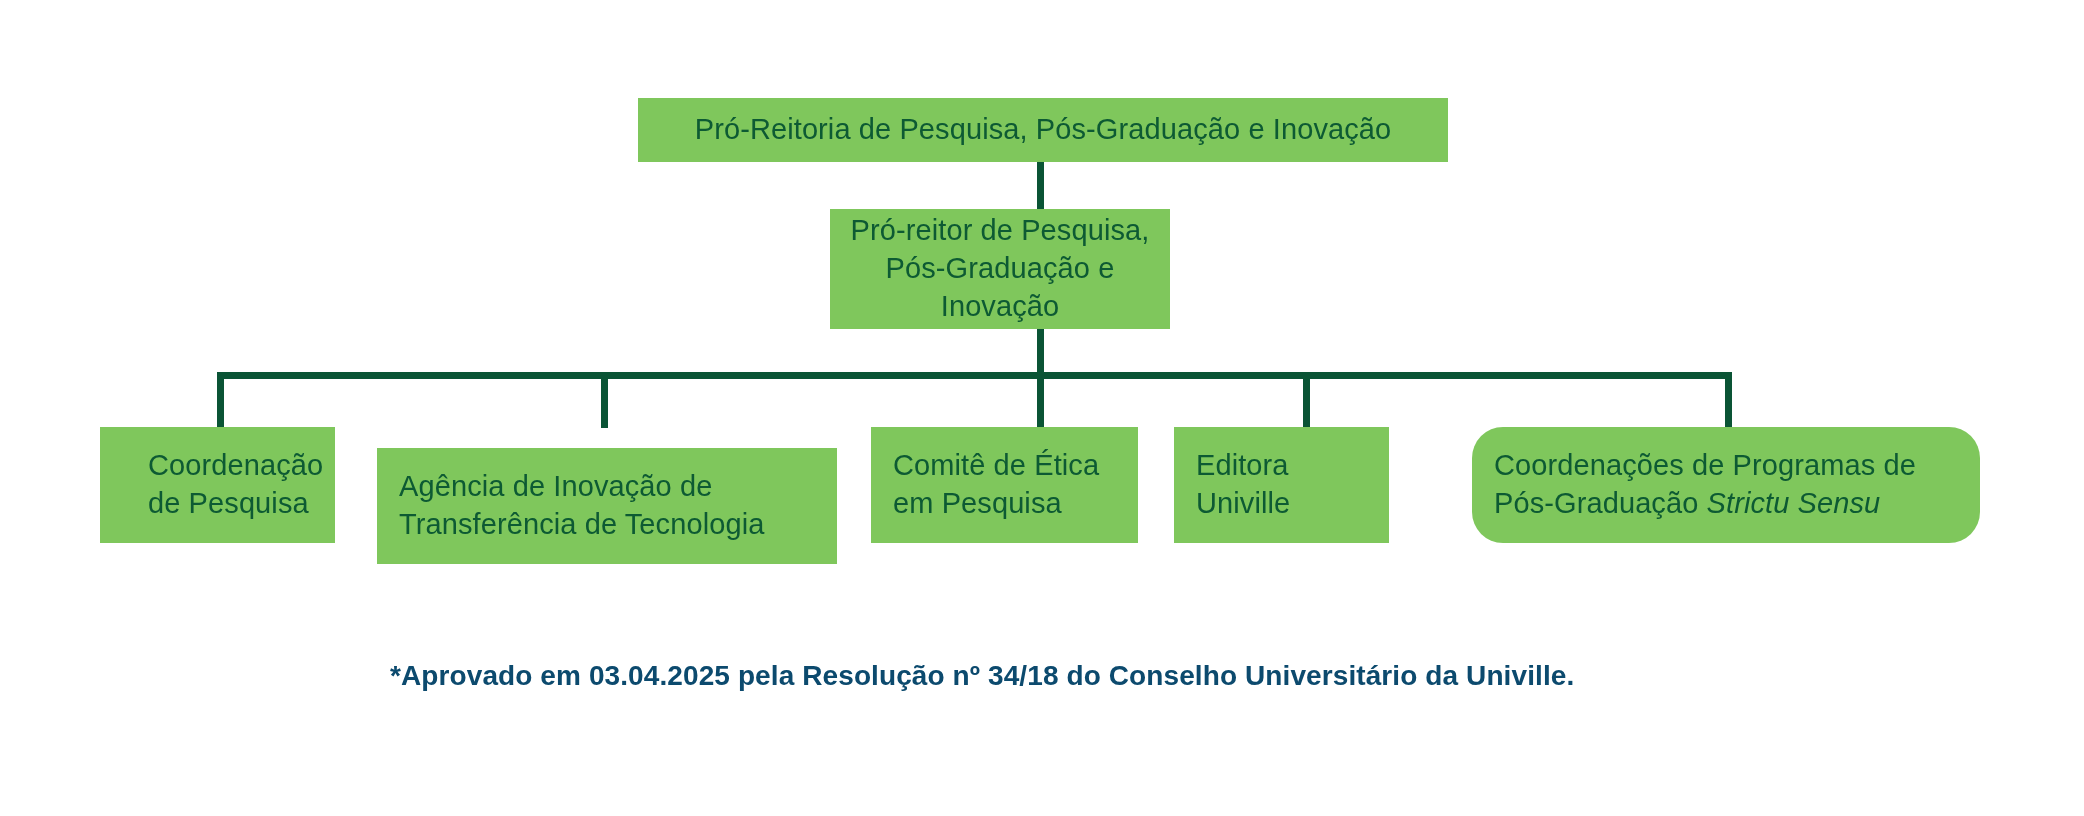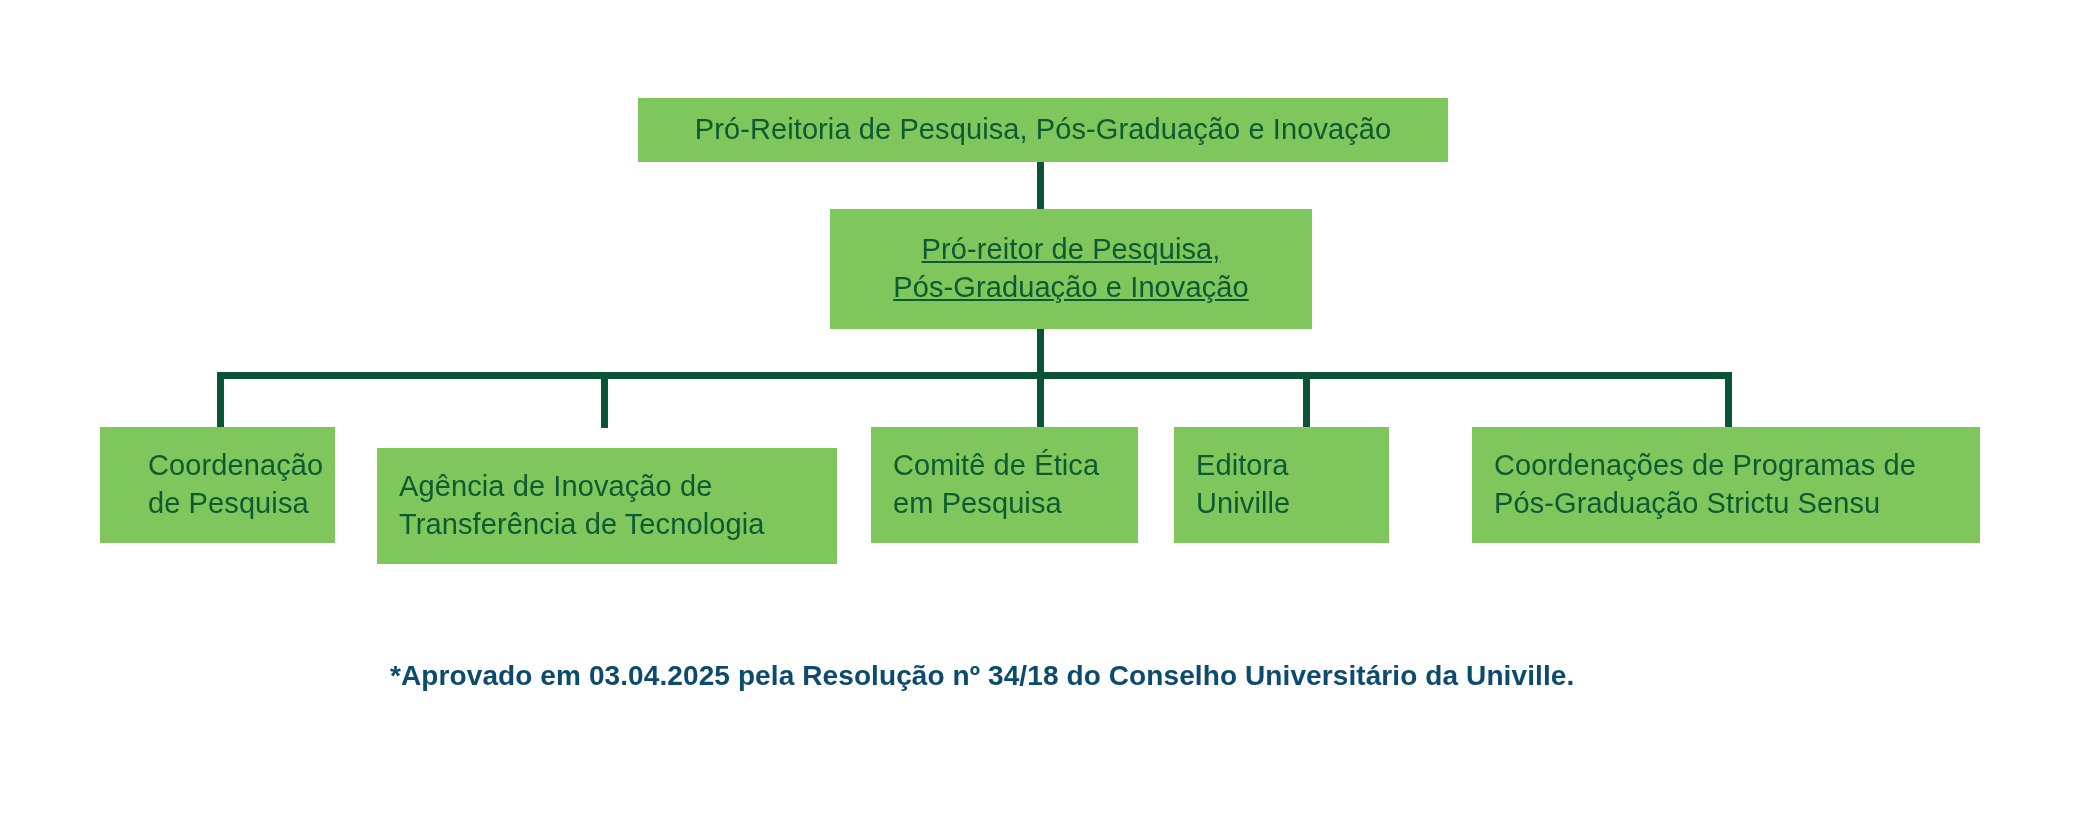--- a/index.html
+++ b/index.html
@@ -61,34 +61,35 @@
   }
   .footnote {
     position: absolute;
     color: #0c4a6e;
     font-size: 28px;
     font-weight: 700;
     letter-spacing: 0.1px;
     white-space: nowrap;
   }
   .ital {
+    font-style: italic;
   }
 </style>
 </head>
 <body>
 
 <div id="org-chart">
 
   <div class="node center pad-center" style="left:638px; top:98px; width:810px; height:64px;">
     <span class="label">Pró-Reitoria de Pesquisa, Pós-Graduação e Inovação</span>
   </div>
 
   <div class="connector v" style="left:1037px; top:162px; height:47px;"></div>
 
-  <div class="node center pad-center" style="left:830px; top:209px; width:482px; height:120px;text-decoration:underline;">
+  <div class="node center pad-center" style="left:830px; top:209px; width:340px; height:120px;">
     <span class="label">Pró-reitor de Pesquisa,
 Pós-Graduação e Inovação</span>
   </div>
 
   <div class="connector v" style="left:1037px; top:329px; height:50px;"></div>
 
   <div class="connector h" style="left:217px; top:372px; width:1515px;"></div>
 
   <div class="connector v" style="left:217px; top:372px; height:56px;"></div>
   <div class="connector v" style="left:601px; top:372px; height:56px;"></div>
@@ -108,21 +109,21 @@
 
   <div class="node left" style="left:871px; top:427px; width:267px; height:116px;">
     <span class="label">Comitê de Ética
 em Pesquisa</span>
   </div>
 
   <div class="node left" style="left:1174px; top:427px; width:215px; height:116px;">
     <span class="label">Editora Univille</span>
   </div>
 
-  <div class="node left" style="left:1472px; top:427px; width:508px; height:116px;">
+  <div class="node left" style="left:1472px; top:427px; width:508px; height:116px;border-radius:31px;">
     <span class="label"><span>Coordenações de Programas de</span><br><span>Pós-Graduação </span><span class="ital">Strictu Sensu</span></span>
   </div>
 
   <div class="footnote" style="left:390px; top:660px;">
     <span>*Aprovado em 03.04.2025 pela Resolução nº 34/18 do Conselho Universitário da Univille.</span>
   </div>
 
 </div>
 
 </body></html>

